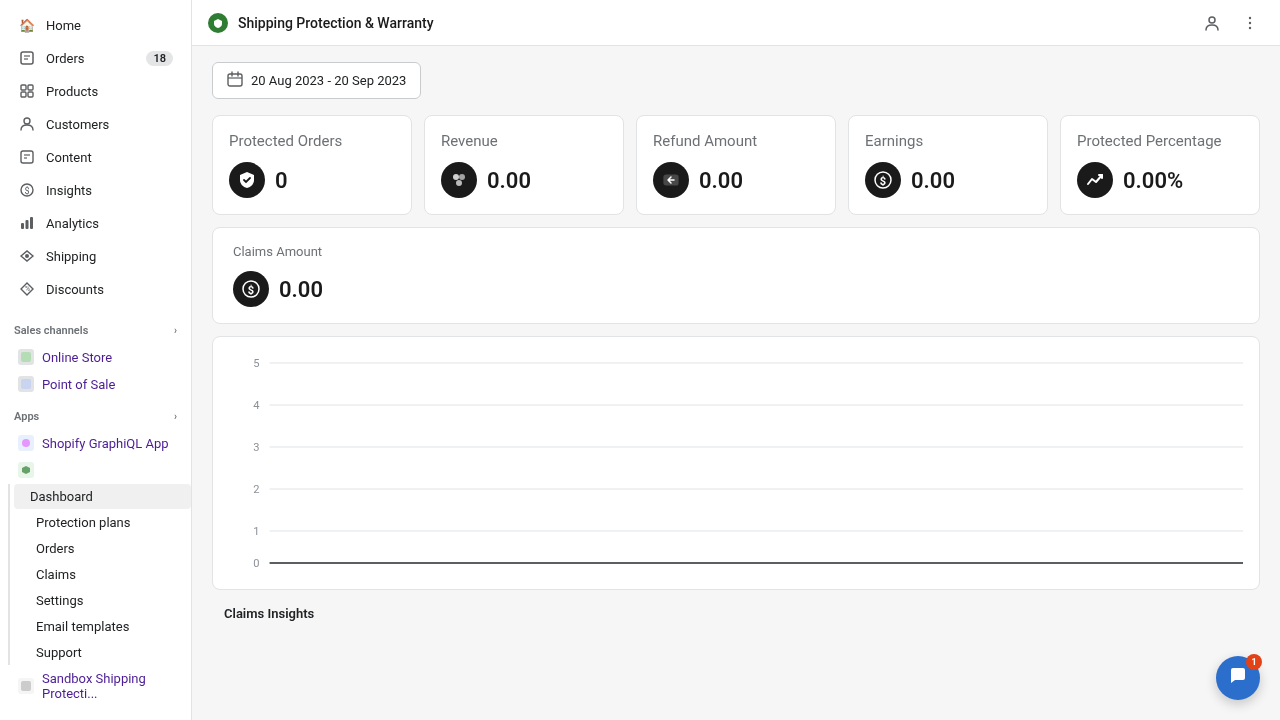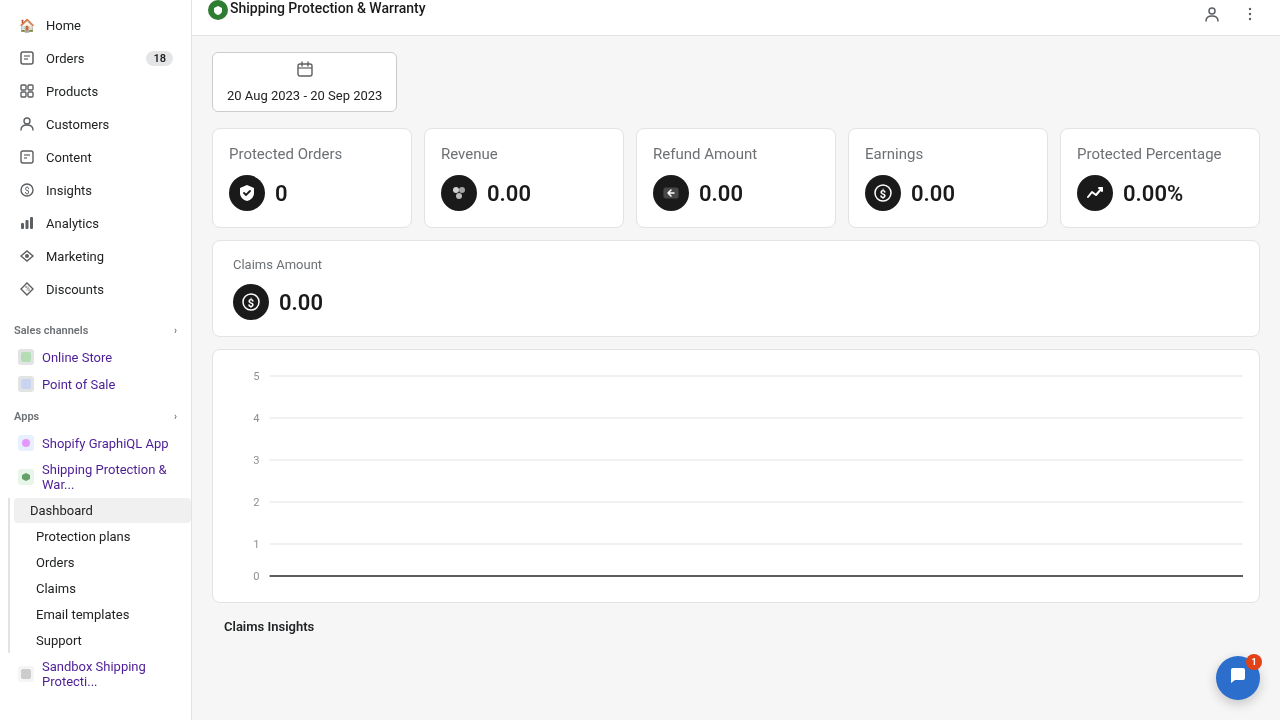--- a/index.html
+++ b/index.html
@@ -14,31 +14,31 @@
     .sidebar-section-title { font-size: 11px; font-weight: 600; color: #6d7175; padding: 10px 14px 4px; display: flex; align-items: center; justify-content: space-between; }
     .sidebar-section-title .chevron { font-size: 10px; }
     .sidebar-sub-item { display: flex; align-items: flex-end; gap: 8px; padding: 5px 12px 5px 12px; cursor: pointer; color: #202223; border-radius: 6px; margin: 1px 6px; font-size: 13px; }
     .sidebar-app-item { display: flex; align-items: center; gap: 8px; padding: 5px 12px; cursor: pointer; color: #4c1d95; border-radius: 6px; margin: 1px 6px; font-size: 13px; }
     .sidebar-app-item .app-icon { width: 16px; height: 16px; border-radius: 3px; background: #e1e3e5; flex-shrink: 0; display: flex; align-items: center; justify-content: center; }
 
     
     .main { flex: 1; display: flex; flex-direction: column; height: 100vh; overflow: hidden; }
 
     
-    .topbar { background: #fff; border-bottom: 1px solid #e1e3e5; padding: 0 16px; height: 36px; display: flex; align-items: flex-start; gap: 2px; flex-shrink: 0; }
+    .topbar { background: #fff; border-bottom: 1px solid #e1e3e5; padding: 0 16px; height: 46px; display: flex; align-items: center; gap: 10px; flex-shrink: 0; }
     .topbar-shield { width: 20px; height: 20px; background: #2e7d32; border-radius: 50%; display: flex; align-items: center; justify-content: center; color: #fff; font-size: 10px; flex-shrink: 0; }
     .topbar-title { font-size: 14px; font-weight: 500; flex: 1; }
     .topbar-actions { display: flex; align-items: center; gap: 10px; }
     .topbar-icon { width: 28px; height: 28px; display: flex; align-items: center; justify-content: center; cursor: pointer; color: #5c5f62; border-radius: 4px; }
 
     
     .content { flex: 1; overflow-y: auto; padding: 16px 20px; }
 
     
-    .date-filter { display: flex; align-items: center; gap: 8px; background: #fff; border: 1px solid #c9cccf; border-radius: 6px; padding: 8px 14px; cursor: pointer; width: fit-content; margin-bottom: 16px; flex-direction: column; }
+    .date-filter { display: flex; align-items: center; gap: 8px; background: #fff; border: 1px solid #c9cccf; border-radius: 6px; padding: 8px 14px; cursor: pointer; width: fit-content; margin-bottom: 16px; }
     .date-filter-icon { color: #5c5f62; font-size: 14px; }
     .date-filter-text { font-size: 13px; color: #202223; }
 
     
     .stats-row { display: flex; gap: 12px; margin-bottom: 12px; }
     .stat-card { background: #fff; border: 1px solid #e1e3e5; border-radius: 8px; padding: 16px; flex: 1; min-width: 0; }
     .stat-card-title { font-size: 15px; color: #6d7175; margin-bottom: 12px; font-weight: 400; }
     .stat-card-value-row { display: flex; align-items: center; gap: 10px; }
     .stat-card-icon { width: 36px; height: 36px; border-radius: 50%; background: #1a1a1a; display: flex; align-items: center; justify-content: center; color: #fff; font-size: 16px; flex-shrink: 0; }
     .stat-card-value { font-size: 22px; font-weight: 600; color: #1a1a1a; }
@@ -133,21 +133,21 @@
       </span>
       <span class="label">Analytics</span>
     </div>
     <div class="sidebar-nav-item">
       <span class="icon">
         <svg width="16" height="16" viewBox="0 0 16 16" fill="none">
             <path d="M2 8 L8 3 L14 8 L8 13 Z" stroke="#5c5f62" stroke-width="1.4" fill="none"></path>
             <circle cx="8" cy="8" r="2" fill="#5c5f62"></circle>
           </svg>
       </span>
-      <span class="label">Marketing</span>
+      <span class="label">Shipping</span>
     </div>
     <div class="sidebar-nav-item">
       <span class="icon">
         <svg width="16" height="16" viewBox="0 0 16 16" fill="none">
             <path d="M2 8L8 2l6 6-6 6z" stroke="#5c5f62" stroke-width="1.4" fill="none"></path>
             <text x="6" y="10" font-size="7" fill="#5c5f62">%</text>
           </svg>
       </span>
       <span class="label">Discounts</span>
     </div>
@@ -188,35 +188,37 @@
           </svg>
       </div>
       <span>Shopify GraphiQL App</span>
     </div>
     <div class="sidebar-app-item">
       <div class="app-icon" style="background:#e8f5e9;">
         <svg width="10" height="10" viewBox="0 0 10 10">
             <path d="M5 1 L9 3 L9 7 L5 9 L1 7 L1 3 Z" fill="#2e7d32" opacity="0.7"></path>
           </svg>
       </div>
-      <span>Shipping Protection &amp; War...</span>
     </div>
 
     <div style="margin-left: 8px; border-left: 2px solid #e1e3e5; padding-left: 4px;">
       <div class="sidebar-sub-item" style="padding-left: 16px; background: #f0f0f0; border-radius: 4px; margin: 1px 0;">
         <span>Dashboard</span>
       </div>
       <div class="sidebar-sub-item" style="padding-left: 16px;">
         <span>Protection plans</span>
       </div>
       <div class="sidebar-sub-item" style="padding-left: 16px;">
         <span>Orders</span>
       </div>
       <div class="sidebar-sub-item" style="padding-left: 16px;">
         <span>Claims</span>
+      </div>
+      <div class="sidebar-sub-item" style="padding-left: 16px;">
+        <span>Settings</span>
       </div>
       <div class="sidebar-sub-item" style="padding-left: 16px;">
         <span>Email templates</span>
       </div>
       <div class="sidebar-sub-item" style="padding-left: 16px;">
         <span>Support</span>
       </div>
     </div>
     <div class="sidebar-app-item">
       <div class="app-icon" style="background:#f5f5f5;">

